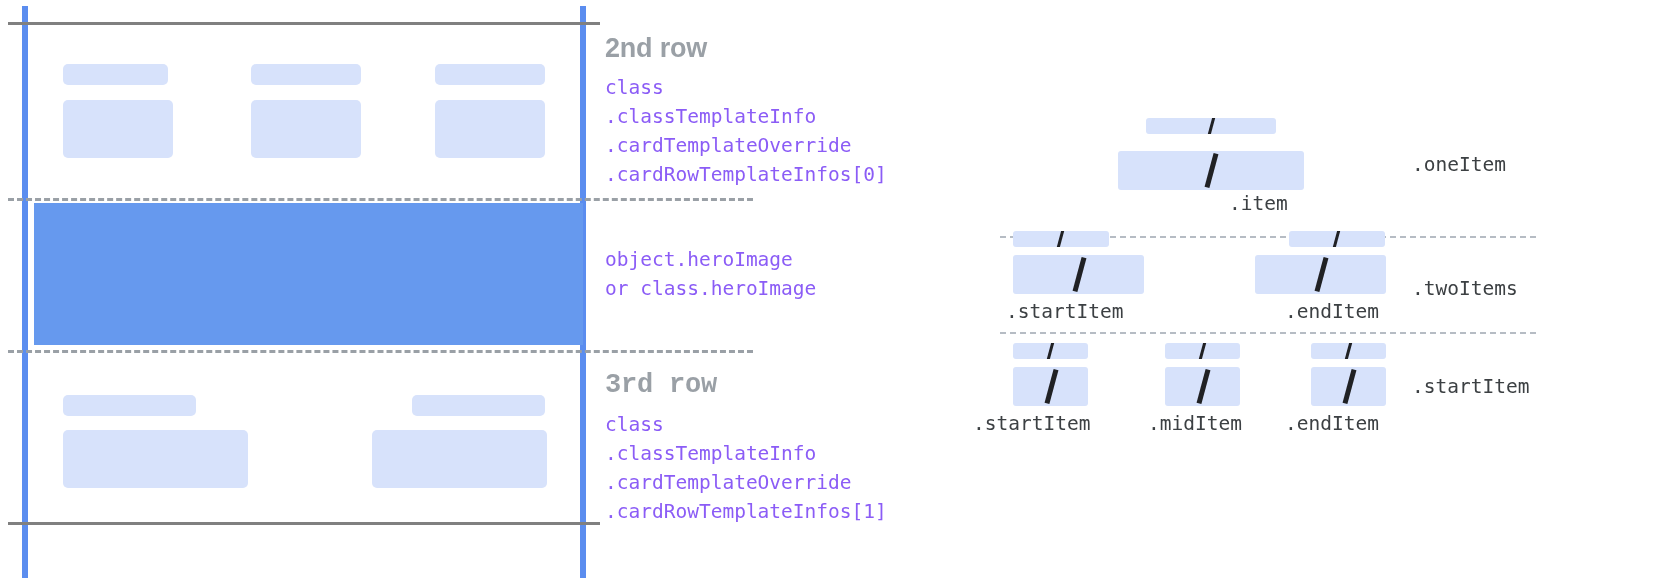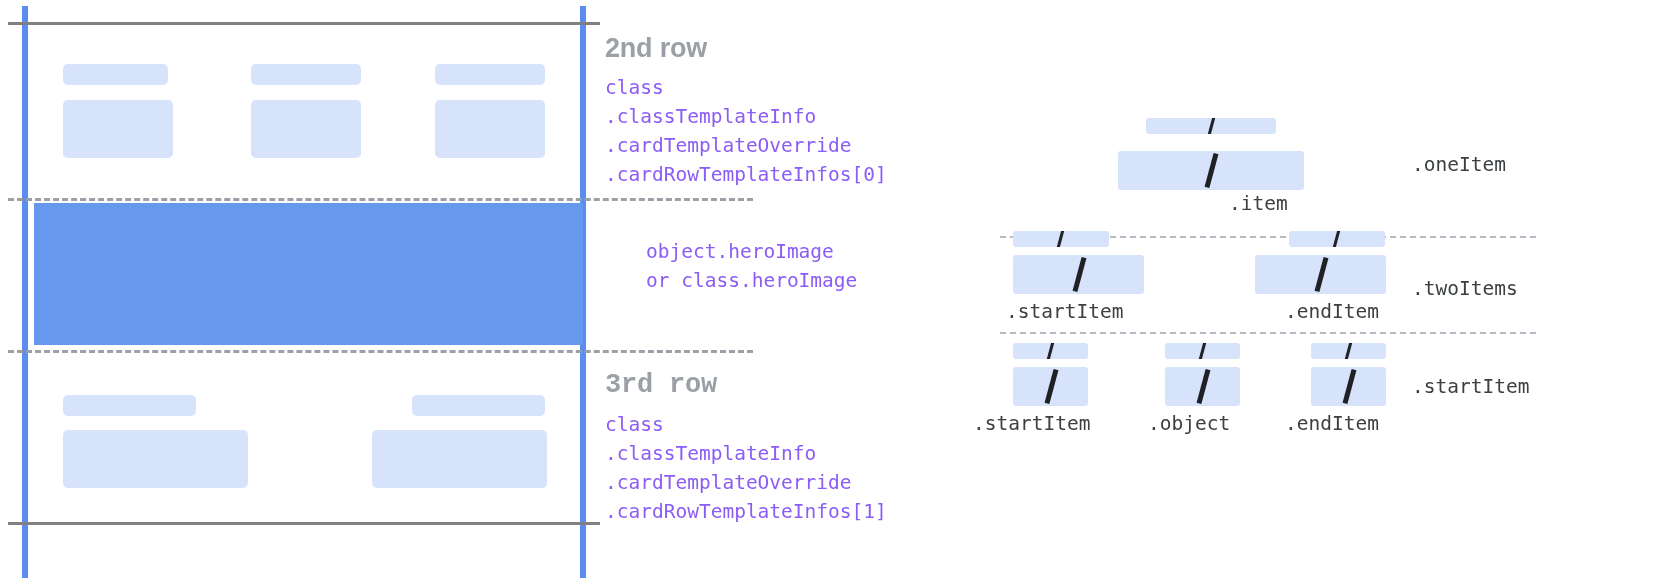--- a/index.html
+++ b/index.html
@@ -66,21 +66,21 @@
       <div class="ph" style="left:412px;top:395px;width:133px;height:21px;"></div>
       <div class="ph" style="left:372px;top:430px;width:175px;height:58px;"></div>
     </div>
 
     <div class="rowtitle" style="left:605px;top:33px;">2nd row</div>
     <div class="codeblock" style="left:605px;top:73px;">class
 .classTemplateInfo
 .cardTemplateOverride
 .cardRowTemplateInfos[0]</div>
 
-    <div class="codeblock" style="left:605px;top:237px;margin-left:41px;">object.heroImage
+    <div class="codeblock" style="left:605px;top:245px;">object.heroImage
 or class.heroImage</div>
 
     <div class="rowtitle" style="left:605px;top:370px;font-family:Liberation Mono, monospace;">3rd row</div>
     <div class="codeblock" style="left:605px;top:410px;">class
 .classTemplateInfo
 .cardTemplateOverride
 .cardRowTemplateInfos[1]</div>
   </div>
 
   <div>
@@ -128,21 +128,21 @@
         <span class="sl" style="left:36px;top:2px;width:5px;height:35px;transform:rotate(15deg);"></span>
       </div>
       <div class="rlabel" style="left:973px;top:412px;">.startItem</div>
 
       <div class="slashbar" style="left:1165px;top:343px;width:75px;height:16px;">
         <span class="sl" style="left:36px;top:-3px;width:3px;height:22px;transform:rotate(15deg);"></span>
       </div>
       <div class="slashbar" style="left:1165px;top:367px;width:75px;height:39px;">
         <span class="sl" style="left:36px;top:2px;width:5px;height:35px;transform:rotate(15deg);"></span>
       </div>
-      <div class="rlabel" style="left:1148px;top:412px;">.object</div>
+      <div class="rlabel" style="left:1148px;top:412px;">.midItem</div>
 
       <div class="slashbar" style="left:1311px;top:343px;width:75px;height:16px;">
         <span class="sl" style="left:36px;top:-3px;width:3px;height:22px;transform:rotate(15deg);"></span>
       </div>
       <div class="slashbar" style="left:1311px;top:367px;width:75px;height:39px;">
         <span class="sl" style="left:36px;top:2px;width:5px;height:35px;transform:rotate(15deg);"></span>
       </div>
       <div class="rlabel" style="left:1285px;top:412px;">.endItem</div>
 
       <div class="rlabel" style="left:1412px;top:375px;">.startItem</div>

